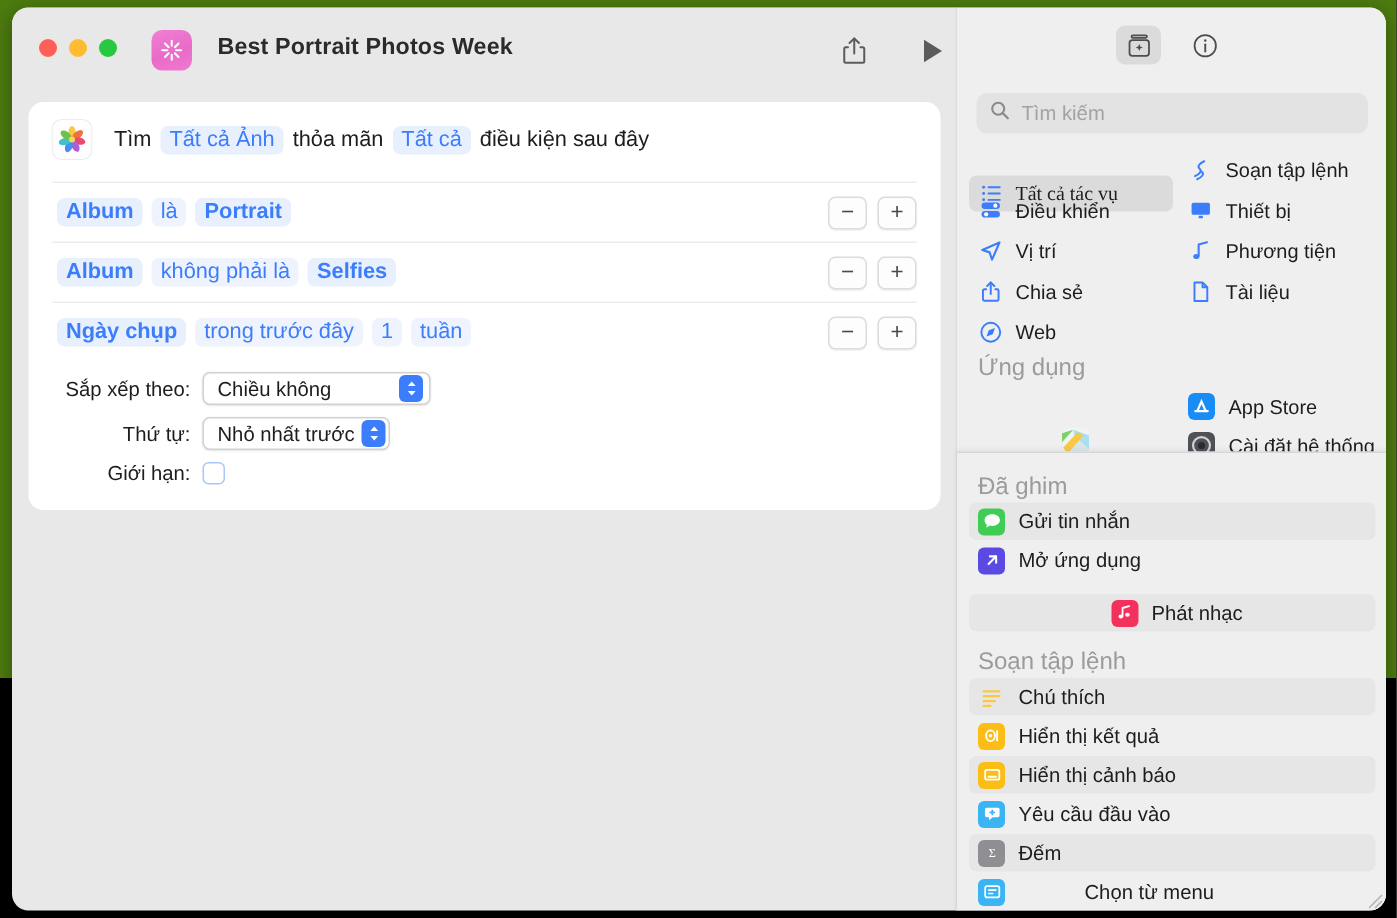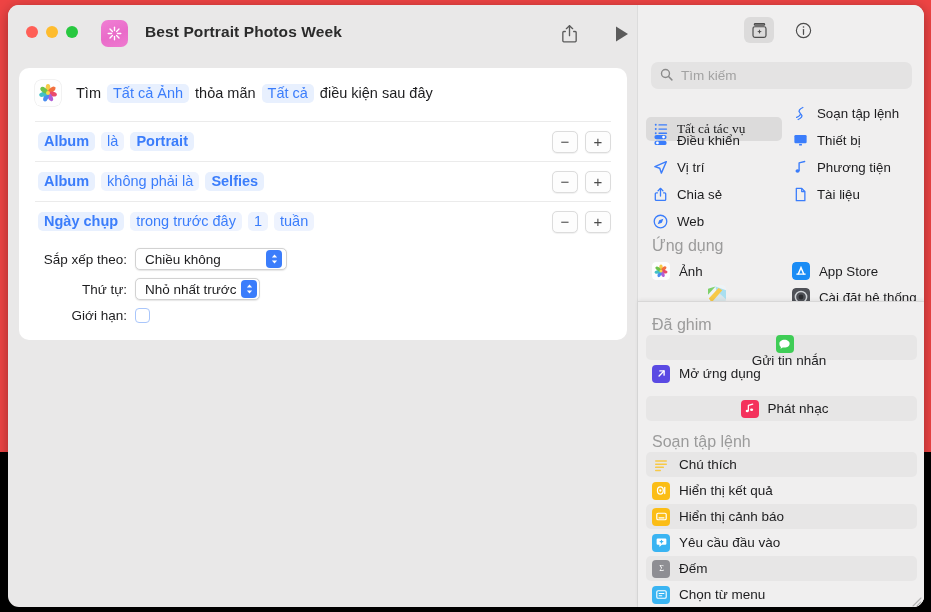--- a/index.html
+++ b/index.html
@@ -9,21 +9,21 @@
     height: 612px;
     background: #000;
     font-family: "Liberation Sans", "DejaVu Sans", sans-serif;
     overflow: hidden;
   }
 
   #root {
     position: relative;
     width: 931px;
     height: 452px;
-    background: #ef4444;
+    background: #4d7c0f;
   }
 
   
   .window {
     position: absolute;
     left: 8px; top: 5px;
     width: 916px; height: 602px;
     background: #e9e8e8;
     border-radius: 11px;
     overflow: hidden;
@@ -592,38 +592,20 @@
               <path d="M8.3 1.4 V4.8 H11.7" fill="none" stroke="#3b7dfb" stroke-width="1.4" stroke-linejoin="round"></path>
             </svg>
           </span>
           <span class="cat-lb">Tài liệu</span>
         </div>
       </div>
     </div>
 
     <div class="sec-head" style="top:232px;">Ứng dụng</div>
 
-    <div class="app-item" style="left:8px; top:254px; width:136px;">
-      <span class="app-ic">
-        <svg width="18" height="18" viewBox="0 0 24 24">
-          <rect x="0" y="0" width="24" height="24" rx="5" fill="#fdfdfd"></rect>
-          <g transform="translate(12,12)">
-            <ellipse cx="0" cy="-4.6" rx="2.3" ry="4.2" fill="#f7c948"></ellipse>
-            <ellipse cx="0" cy="-4.6" rx="2.3" ry="4.2" fill="#f2703f" transform="rotate(51)"></ellipse>
-            <ellipse cx="0" cy="-4.6" rx="2.3" ry="4.2" fill="#ea4a6b" transform="rotate(102)"></ellipse>
-            <ellipse cx="0" cy="-4.6" rx="2.3" ry="4.2" fill="#b05ed6" transform="rotate(153)"></ellipse>
-            <ellipse cx="0" cy="-4.6" rx="2.3" ry="4.2" fill="#4a8df0" transform="rotate(204)"></ellipse>
-            <ellipse cx="0" cy="-4.6" rx="2.3" ry="4.2" fill="#41c0c7" transform="rotate(255)"></ellipse>
-            <ellipse cx="0" cy="-4.6" rx="2.3" ry="4.2" fill="#6cc24a" transform="rotate(306)"></ellipse>
-            <circle cx="0" cy="0" r="2" fill="#f9d949"></circle>
-          </g>
-        </svg>
-      </span>
-      <span class="app-lb">Ảnh</span>
-    </div>
 
     <div class="app-item" style="left:148px; top:254px; width:136px;">
       <span class="app-ic">
         <svg width="18" height="18" viewBox="0 0 24 24">
           <rect x="0" y="0" width="24" height="24" rx="5" fill="#1a8cf5"></rect>
           <path d="M12 5 L17 16.5 H14.8 L12 10 L9.2 16.5 H7 Z" fill="#fff"></path>
           <rect x="5.5" y="15.2" width="13" height="1.8" rx=".9" fill="#fff"></rect>
         </svg>
       </span>
       <span class="app-lb">App Store</span>
@@ -650,21 +632,21 @@
           <circle cx="12" cy="12" r="3.2" fill="#2b2c30"></circle>
         </svg>
       </span>
       <span class="app-lb">Cài đặt hệ thống</span>
     </div>
 
     <div class="panel">
 
       <div class="sec-head" style="top:14px;">Đã ghim</div>
 
-      <div class="list-item alt" style="top:33px;flex-direction:column;">
+      <div class="list-item alt" style="top:33px;">
         <span class="li-ic" style="background:#3fcd56;">
           <svg width="13" height="13" viewBox="0 0 16 16">
             <path d="M8 2.2 c3.6 0 6.3 2.1 6.3 4.8 c0 2.7 -2.7 4.8 -6.3 4.8 c-.75 0 -1.5 -.1 -2.1 -.25 L3 13.3 l.7 -2.2 C2.4 10.2 1.7 8.8 1.7 7 C1.7 4.3 4.4 2.2 8 2.2 Z" fill="#fff"></path>
           </svg>
         </span>
         <span class="li-lb">Gửi tin nhắn</span>
       </div>
 
       <div class="list-item" style="top:59px;">
         <span class="li-ic" style="background:#5a4ae3;">
@@ -736,21 +718,21 @@
 
       <div class="list-item alt" style="top:254px;">
         <span class="li-ic" style="background:#8e8e93;">
           <svg width="13" height="13" viewBox="0 0 16 16">
             <text x="8" y="11.6" font-family="'Liberation Serif', serif" font-size="10" fill="#fff" text-anchor="middle">Σ</text>
           </svg>
         </span>
         <span class="li-lb">Đếm</span>
       </div>
 
-      <div class="list-item" style="top:280px;">
+      <div class="list-item" style="top:280px;gap:44px;">
         <span class="li-ic" style="background:#3ab4f2;">
           <svg width="13" height="13" viewBox="0 0 16 16">
             <rect x="2.2" y="3.4" width="11.6" height="9.2" rx="1.6" fill="none" stroke="#fff" stroke-width="1.4"></rect>
             <rect x="4.4" y="6" width="7.2" height="1.3" rx=".65" fill="#fff"></rect>
             <rect x="4.4" y="8.8" width="4.6" height="1.3" rx=".65" fill="#fff"></rect>
           </svg>
         </span>
         <span class="li-lb">Chọn từ menu</span>
       </div>
 

